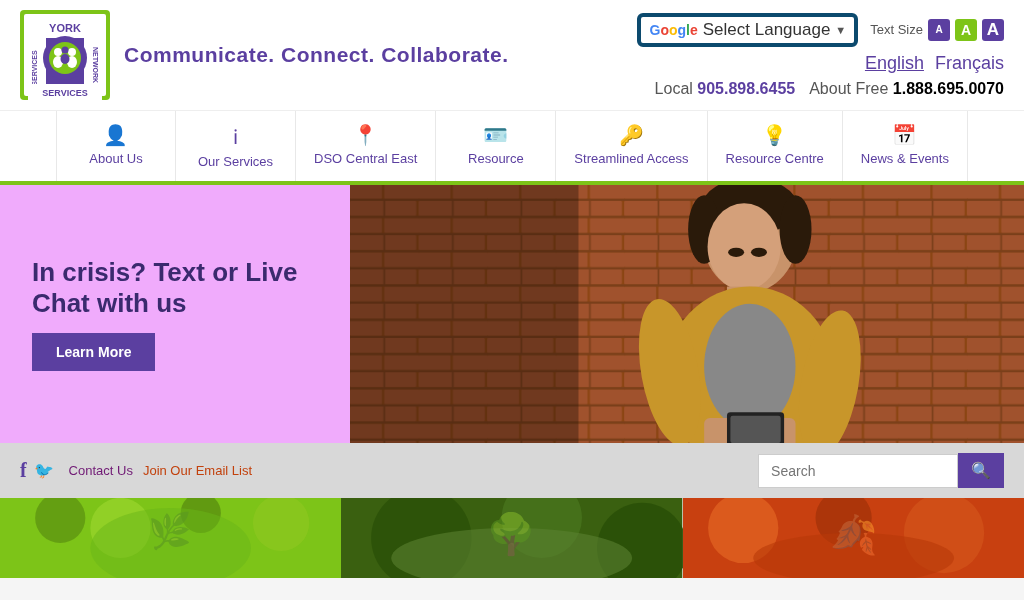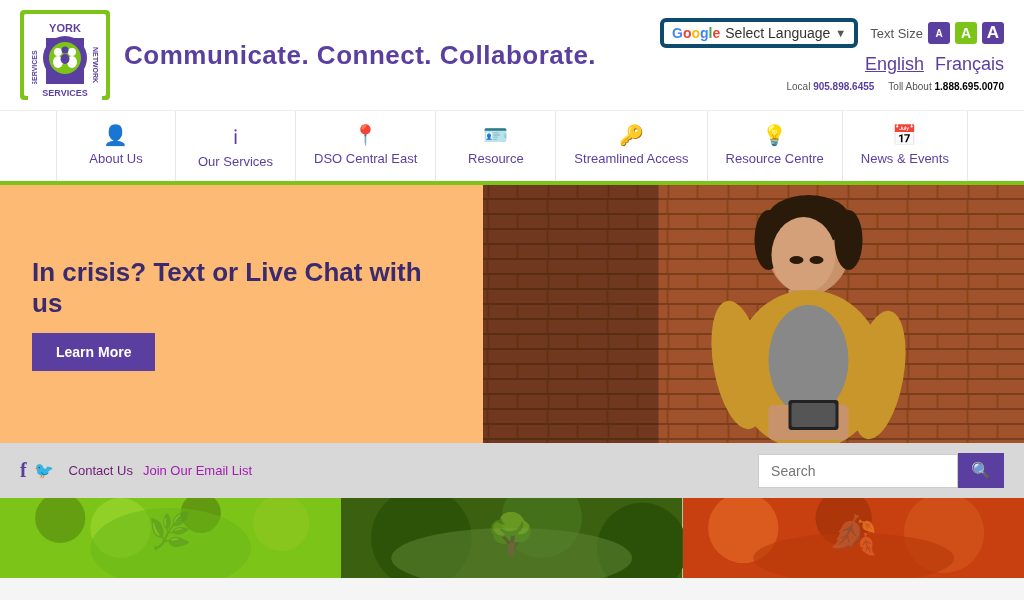--- a/index.html
+++ b/index.html
@@ -37,54 +37,54 @@
 
         <circle cx="38" cy="42" r="4" fill="#fff"></circle>
         <ellipse cx="38" cy="52" rx="5" ry="6" fill="#fff"></ellipse>
         <circle cx="52" cy="42" r="4" fill="#fff"></circle>
         <ellipse cx="52" cy="52" rx="5" ry="6" fill="#fff"></ellipse>
         <circle cx="45" cy="40" r="3.5" fill="#5b3fa0"></circle>
         <ellipse cx="45" cy="49" rx="4.5" ry="5" fill="#5b3fa0"></ellipse>
       </svg>
     </div>
 
-    <div style="color:#5b3fa0; font-size:26px; font-weight:bold; letter-spacing:0.5px;">Communicate.  Connect.  Collaborate.</div>
+    <div style="color:#5b3fa0; font-size:21px; font-weight:bold; letter-spacing:0.5px;">Communicate.  Connect.  Collaborate.</div>
   </div>
 
   <div style="display:flex; flex-direction:column; align-items:flex-end; gap:6px;">
 
     <div style="display:flex; align-items:center; gap:12px;">
 
       <div style="display:flex; align-items:center; gap:5px; border:4px solid #0c4a6e; padding:3px 8px; border-radius:6px; cursor:pointer; background:#fff;justify-content:space-between;">
         <span style="font-weight:bold; font-size:14px;">
           <span style="color:#4285F4">G</span><span style="color:#EA4335">o</span><span style="color:#FBBC05">o</span><span style="color:#4285F4">g</span><span style="color:#34A853">l</span><span style="color:#EA4335">e</span>
         </span>
-        <span style="font-size:14px; color:#333;">Select Language</span>
+        <span style="font-size:17px; color:#333;">Select Language</span>
         <span style="font-size:11px; color:#555;">▼</span>
       </div>
 
       <div style="display:flex; align-items:center; gap:5px; font-size:13px; color:#555;">
         <span>Text Size</span>
         <span style="display:inline-flex; align-items:center; justify-content:center; width:22px; height:22px; border-radius:3px; background:#5b3fa0; color:#fff; font-size:10px; font-weight:bold; cursor:pointer;">A</span>
         <span style="display:inline-flex; align-items:center; justify-content:center; width:22px; height:22px; border-radius:3px; background:#7dc418; color:#fff; font-size:14px; font-weight:bold; cursor:pointer;">A</span>
         <span style="display:inline-flex; align-items:center; justify-content:center; width:22px; height:22px; border-radius:3px; background:#5b3fa0; color:#fff; font-size:17px; font-weight:bold; cursor:pointer;">A</span>
       </div>
     </div>
 
     <div style="display:flex; gap:11px; font-size:18px;">
       <a href="#" style="color:#5b3fa0; text-decoration:underline;">English</a>
       <a href="#" style="color:#5b3fa0; text-decoration:none;">Français</a>
     </div>
 
-    <div style="font-size:10px; color:#555; display:flex; gap:14px;text-align:right;">
+    <div style="font-size:16px; color:#555; display:flex; gap:14px;text-align:right;">
       <span>
         <span>Local</span>&nbsp;<span style="color:#5b3fa0; font-weight:bold;">905.898.6455</span>
       </span>
       <span>
-        <span>Toll About</span>&nbsp;<span style="color:#000000; font-weight:bold;">1.888.695.0070</span>
+        <span>About Free</span>&nbsp;<span style="color:#000000; font-weight:bold;">1.888.695.0070</span>
       </span>
     </div>
   </div>
 </div>
 
 <nav style="background:#fff; border-bottom:4px solid #7dc418; display:flex; justify-content:center;">
 
   <a href="#" style="display:flex; flex-direction:column; align-items:center; padding:12px 18px; color:#5b3fa0; font-size:13px; text-decoration:none; border-right:1px solid #e8e8e8; border-left:1px solid #e8e8e8; min-width:120px;">
     <span style="font-size:20px; margin-bottom:4px;">👤</span>
     <span>About Us</span>
@@ -117,21 +117,21 @@
 
   <a href="#" style="display:flex; flex-direction:column; align-items:center; padding:12px 18px; color:#5b3fa0; font-size:13px; text-decoration:none; border-right:1px solid #e8e8e8; min-width:120px;">
     <span style="font-size:20px; margin-bottom:4px;">📅</span>
     <span>News &amp; Events</span>
   </a>
 
 </nav>
 
 <div style="display:flex; height:258px; background:#f0f0f0;">
 
-  <div style="width:483px; background:#fdba74; padding:28px 32px; display:flex; flex-direction:column; justify-content:center;">
+  <div style="width:350px; background:#f0abfc; padding:28px 32px; display:flex; flex-direction:column; justify-content:center;">
     <h2 style="color:#3a2a6e; font-size:26px; font-weight:bold; margin-bottom:14px; line-height:1.2;">In crisis? Text or Live Chat with us</h2>
     <button style="display:inline-block; background:#5b3fa0; color:#fff; padding:11px 24px; font-size:14px; font-weight:bold; cursor:pointer; border:none; width:fit-content;">Learn More</button>
   </div>
 
   <div style="flex:1; overflow:hidden; position:relative;">
     
     <svg width="100%" height="100%" viewBox="0 0 590 258" preserveAspectRatio="xMidYMid slice">
 
       <defs>
         <pattern id="bricks" x="0" y="0" width="60" height="30" patternUnits="userSpaceOnUse">
@@ -179,21 +179,21 @@
 
 <div style="background:#d8d8d8; padding:10px 20px; display:flex; align-items:center; justify-content:space-between;">
 
   <div style="display:flex; align-items:center; gap:14px;">
     <div style="display:flex; align-items:center; gap:8px;">
       <span style="font-size:20px; color:#5b3fa0; cursor:pointer; font-weight:bold; font-family:serif;">f</span>
       <span style="font-size:16px; color:#5b3fa0; cursor:pointer;">🐦</span>
     </div>
     <div style="display:flex; gap:10px; font-size:13px;">
       <a href="#" style="color:#701a75; text-decoration:none;">Contact Us</a>
-      <a href="#" style="color:#a21caf; text-decoration:none;text-align:center;">Join Our Email List</a>
+      <a href="#" style="color:#c2410c; text-decoration:none;text-align:center;">Join Our Email List</a>
     </div>
   </div>
 
   <div style="display:flex; align-items:center;">
     <input type="text" style="padding: 8px 12px; border: 1px solid rgb(204, 204, 204); font-size: 14px; width: 200px; outline: none; background: rgb(255, 255, 255);" placeholder="Search">
     <button style="background:#5b3fa0; color:#fff; border:none; padding:8px 13px; cursor:pointer; font-size:16px;">🔍</button>
   </div>
 
 </div>
 

